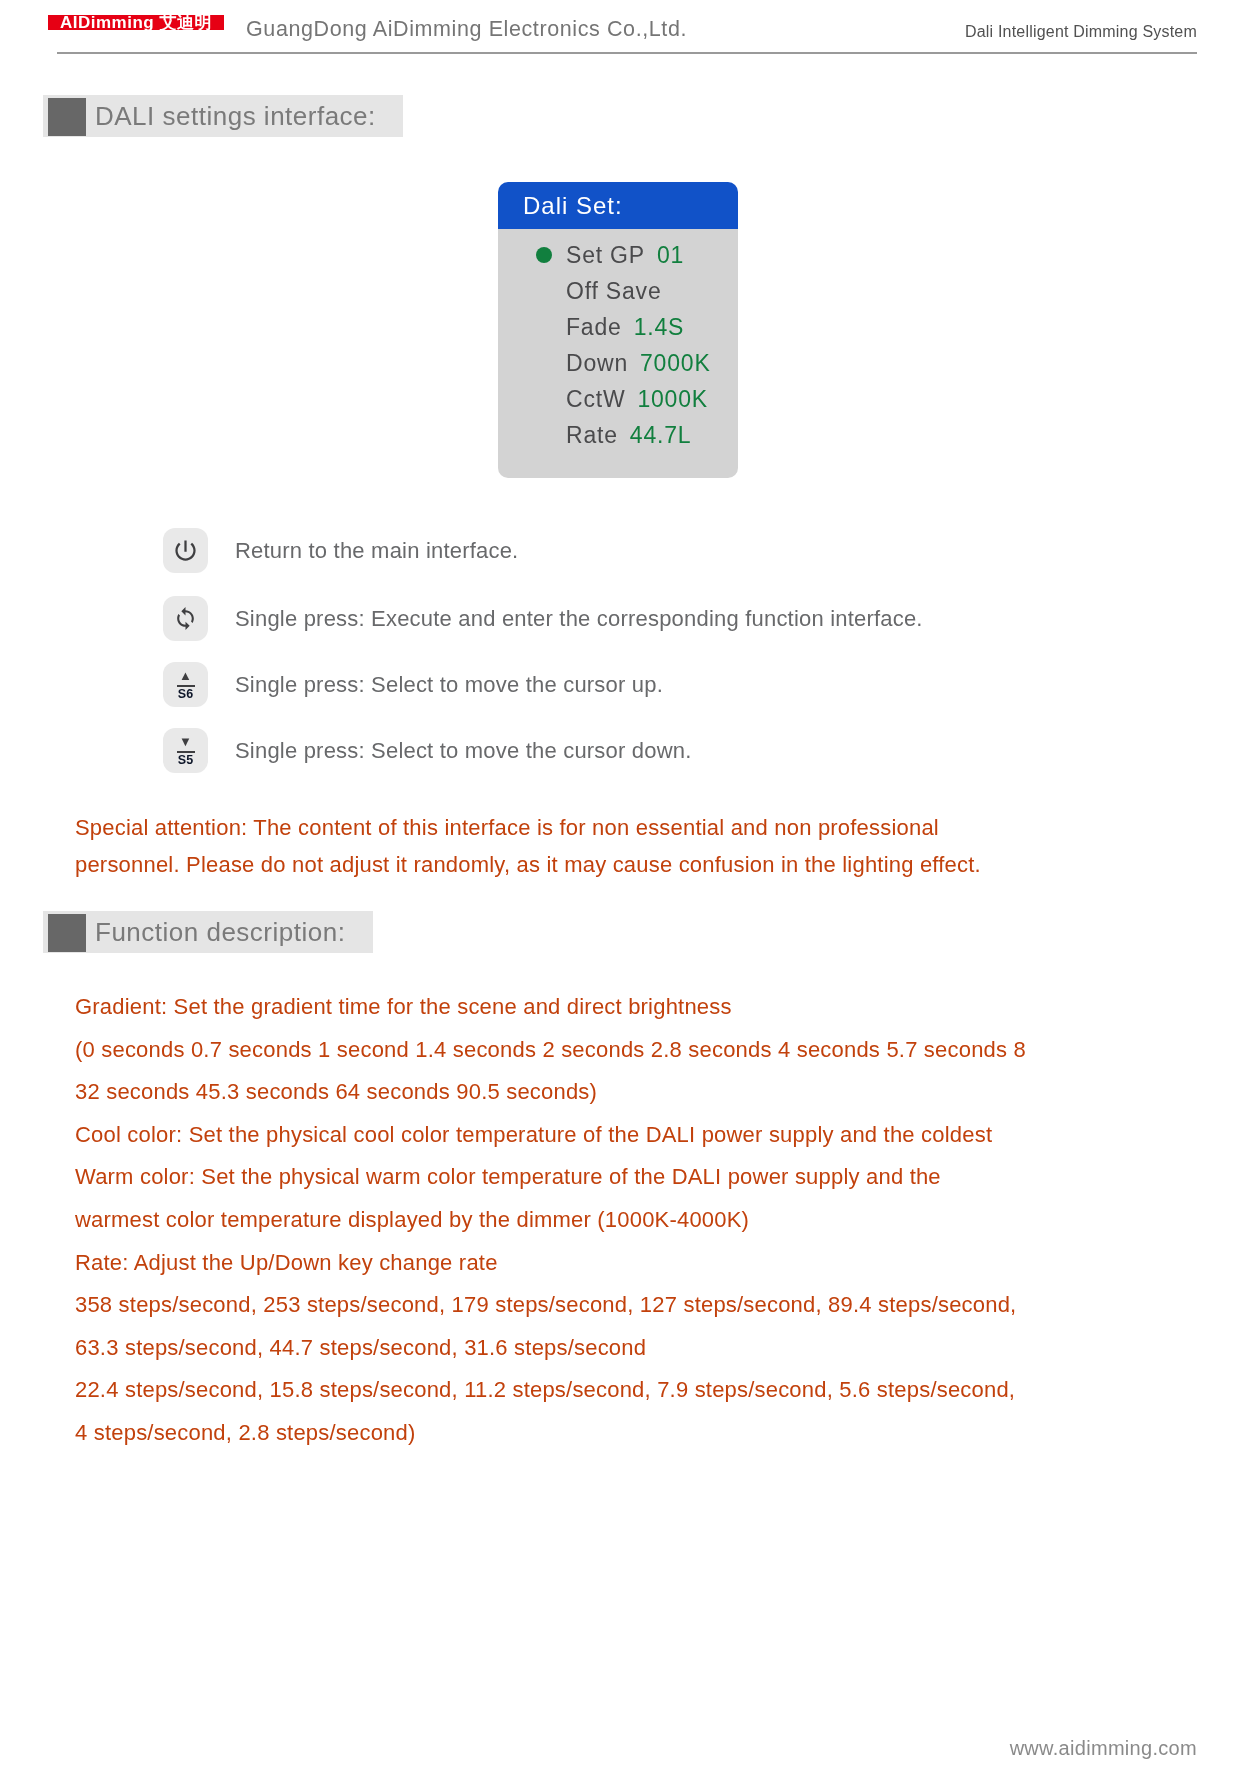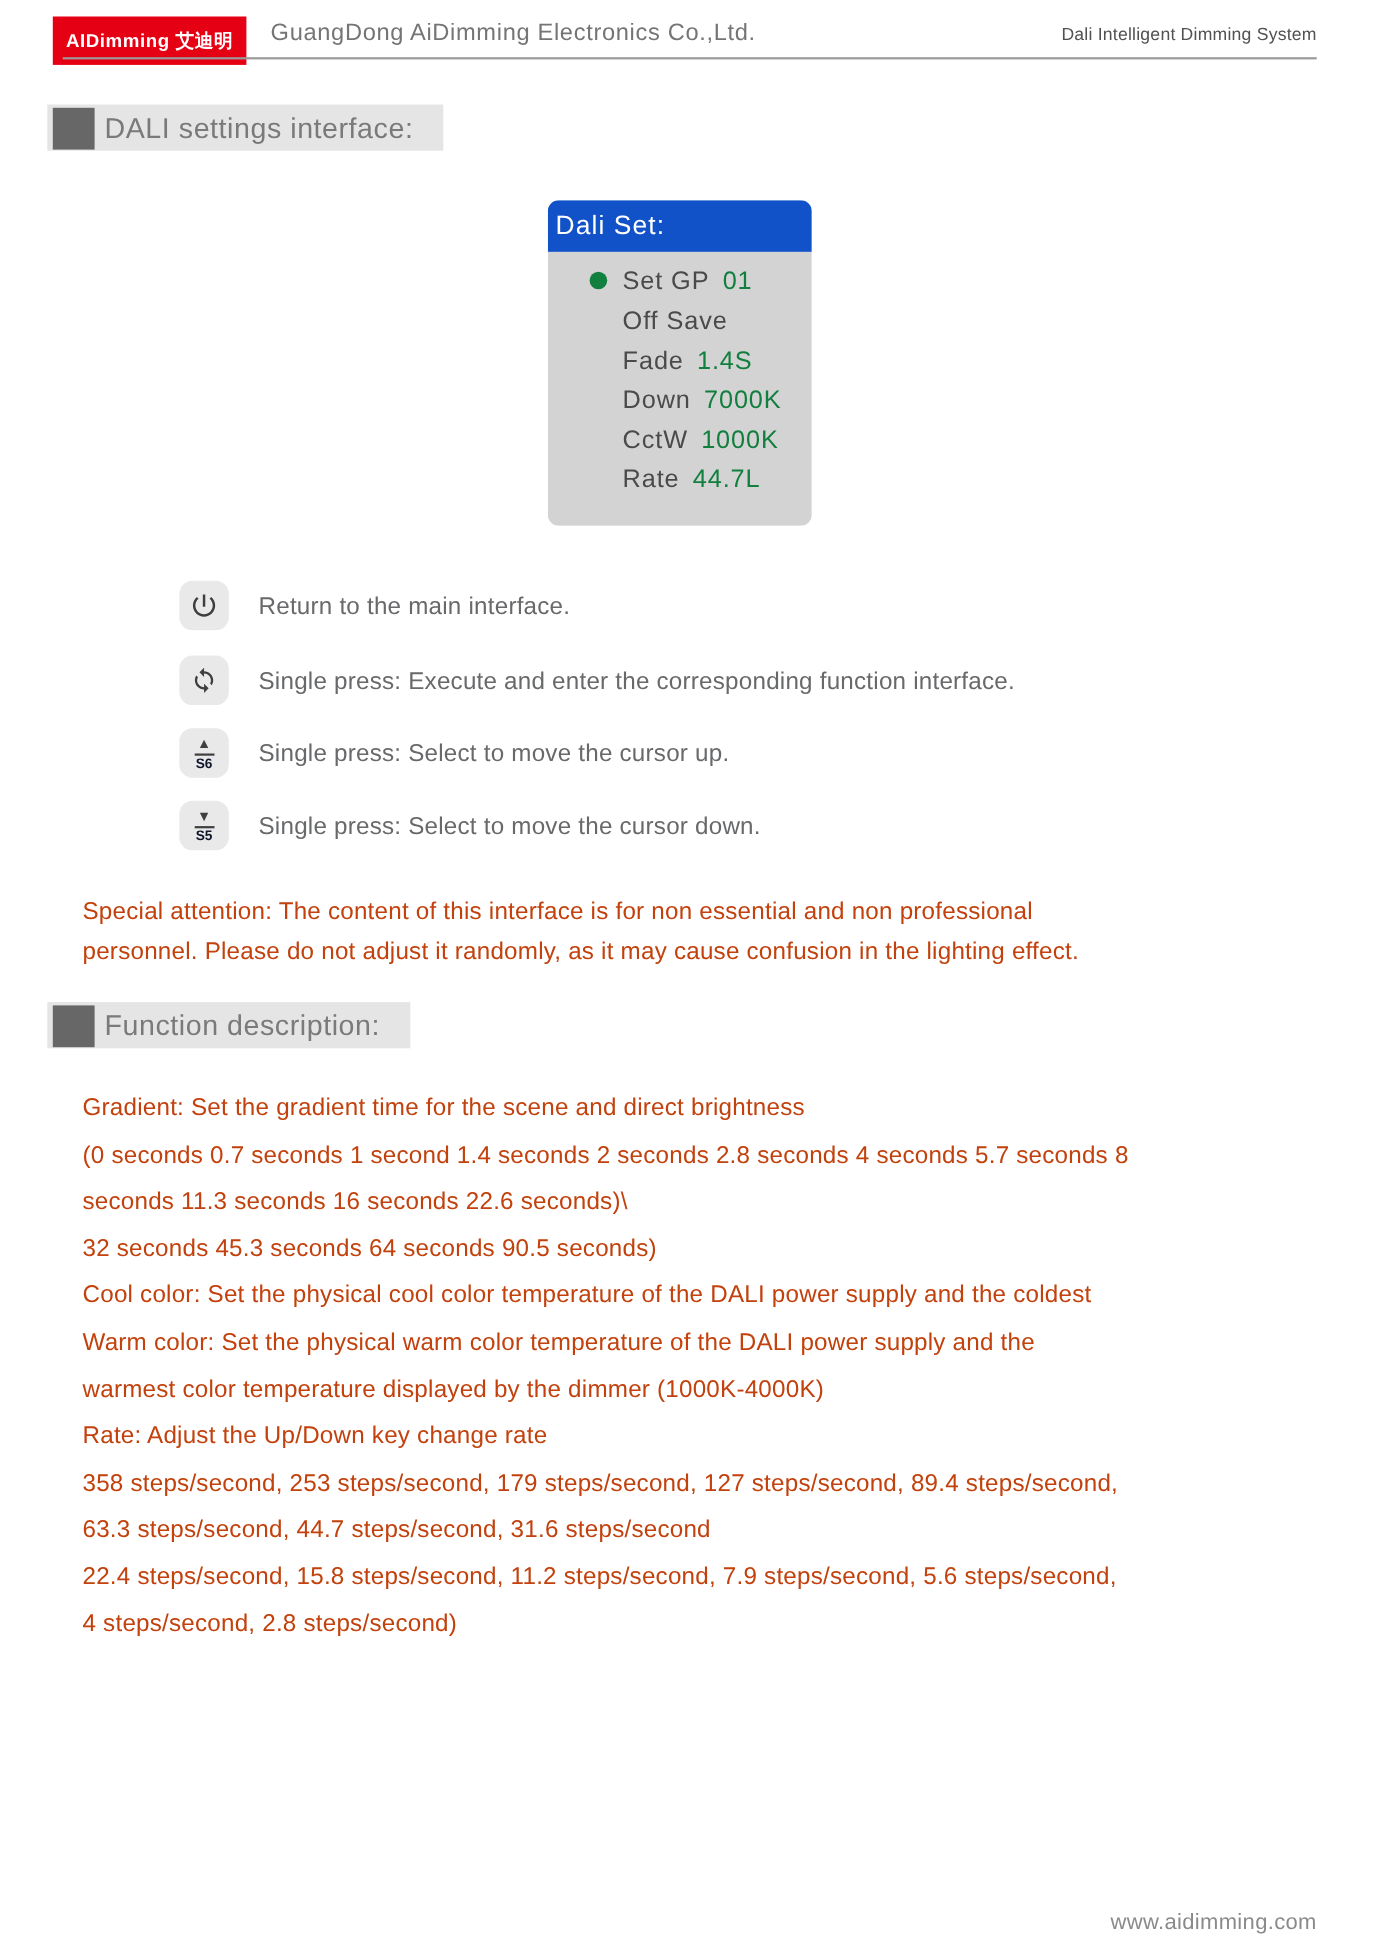--- a/index.html
+++ b/index.html
@@ -3,21 +3,21 @@
 <meta charset="utf-8">
 <style>
   * { margin:0; padding:0; box-sizing:border-box; }
   html,body { background:#ffffff; }
   .page {
     position:relative; width:1254px; height:1768px; background:#ffffff;
     font-family:"Liberation Sans", sans-serif; overflow:hidden;
   }
   
   .logo-box {
-    position:absolute; left:48px; top:15px; height:44px;
+    position:absolute; left:48px; top:15px; height:15px;
     background:#e60014; color:#ffffff; font-size:17px; font-weight:bold;
     display:flex; align-items:center; padding:0 12px; letter-spacing:0.5px;
   }
   .company-name {
     position:absolute; left:246px; top:17px; font-size:21.5px;
     color:#757575; letter-spacing:0.6px;
   }
   .product-name {
     position:absolute; right:57px; top:23px; font-size:16px;
     color:#515151; letter-spacing:0.2px;
@@ -37,21 +37,21 @@
   }
   #heading-dali { top:95px; width:360px; }
   #heading-func { top:911px; width:330px; }
   
   .panel {
     position:absolute; left:498px; top:182px; width:240px;
     border-radius:10px; overflow:hidden;
   }
   .panel-header {
     height:47px; background:#1152c8; color:#ffffff;
-    display:flex; align-items:center; padding-left:7px;
+    display:flex; align-items:center; padding-left:25px;
     font-size:24px; letter-spacing:1px;
   }
   .panel-body {
     height:249px; background:#d3d3d3; padding-top:8px;
   }
   .panel-row {
     position:relative; height:36px; padding-left:68px;
     display:flex; align-items:center;
     font-size:23px; letter-spacing:0.8px;
   }
@@ -175,21 +175,20 @@
   </div>
 
   <div class="section-heading" id="heading-func">
     <span class="sq"></span>
     <span>Function description:</span>
   </div>
 
   <div id="function-desc">
     <div class="para-line">Gradient: Set the gradient time for the scene and direct brightness</div>
     <div class="para-line">(0 seconds 0.7 seconds 1 second 1.4 seconds 2 seconds 2.8 seconds 4 seconds 5.7 seconds 8</div>
-    <div class="para-line">seconds 11.3 seconds 16 seconds 22.6 seconds)\</div>
     <div class="para-line">32 seconds 45.3 seconds 64 seconds 90.5 seconds)</div>
     <div class="para-line">Cool color: Set the physical cool color temperature of the DALI power supply and the coldest</div>
     <div class="para-line">Warm color: Set the physical warm color temperature of the DALI power supply and the</div>
     <div class="para-line">warmest color temperature displayed by the dimmer (1000K-4000K)</div>
     <div class="para-line">Rate: Adjust the Up/Down key change rate</div>
     <div class="para-line">358 steps/second, 253 steps/second, 179 steps/second, 127 steps/second, 89.4 steps/second,</div>
     <div class="para-line">63.3 steps/second, 44.7 steps/second, 31.6 steps/second</div>
     <div class="para-line">22.4 steps/second, 15.8 steps/second, 11.2 steps/second, 7.9 steps/second, 5.6 steps/second,</div>
     <div class="para-line">4 steps/second, 2.8 steps/second)</div>
   </div>

